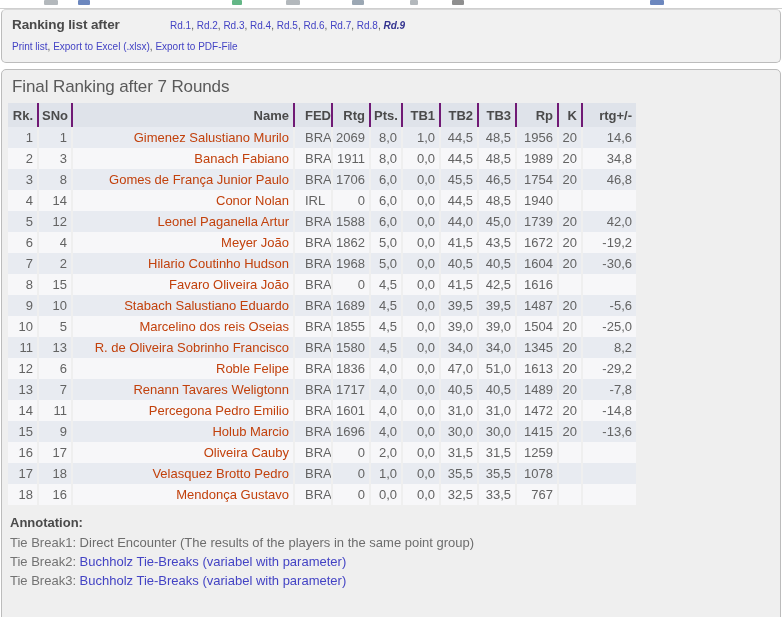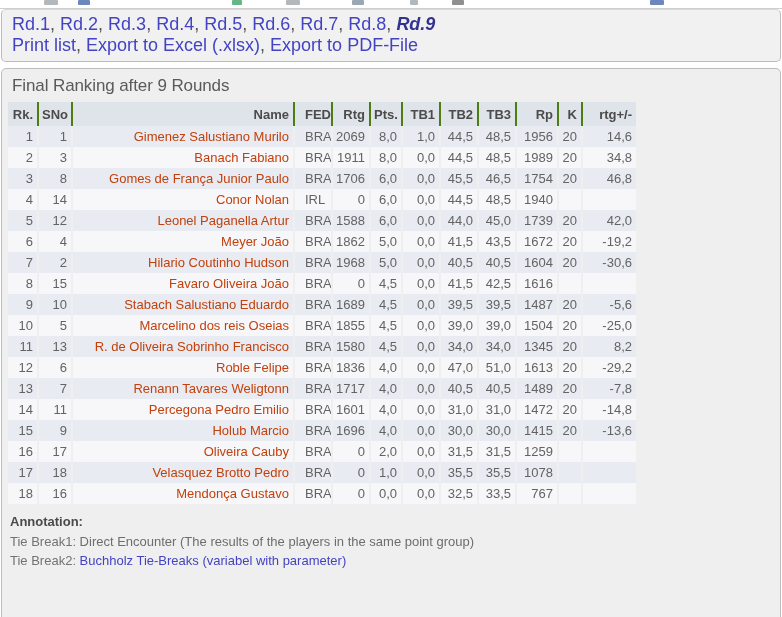--- a/index.html
+++ b/index.html
@@ -58,21 +58,21 @@
   .info-label {
     font-weight: bold;
     color: #4a4a4a;
     width: 158px;
     flex: 0 0 158px;
     font-size: 13.5px;
     letter-spacing: -0.1px;
   }
   .info-links {
     color: #4c4ccc;
-    font-size: 18px;
+    font-size: 10px;
     white-space: nowrap;
   }
   .info-links a {
     color: #4343c4;
     text-decoration: none;
   }
   .info-links .sep-comma { color: #555; }
   .info-links .current {
     font-weight: bold;
     font-style: italic;
@@ -104,21 +104,21 @@
     width: 628px;
     margin-left: 6px;
   }
   table.ranking th {
     background: #dfe3ea;
     color: #4b4b4b;
     font-weight: bold;
     font-size: 13px;
     text-align: right;
     padding: 3px 4px 3px 3px;
-    border-right: 2px solid #4d7c0f;
+    border-right: 2px solid #701a75;
     white-space: nowrap;
     height: 18px;
   }
   table.ranking th.name-col,
   table.ranking td.name-col { text-align: right; padding-left: 5px; }
   table.ranking th.fed-col,
   table.ranking td.fed-col { text-align: left; padding-left: 10px; }
   table.ranking th:last-child,
   table.ranking td:last-child { border-right: none; }
 
@@ -183,29 +183,30 @@
       <div class="chip" style="left: 352px; width: 12px; background: rgb(122, 138, 154);"></div>
       <div class="chip" style="left: 410px; width: 8px; background: rgb(154, 160, 166);"></div>
       <div class="chip" style="left: 452px; width: 12px; background: rgb(106, 106, 106);"></div>
       <div class="chip" style="left: 650px; width: 14px; background: rgb(59, 95, 168);"></div>
     </div>
   <div class="sep"></div>
 </div>
 
 <div class="info-panel">
   <div class="info-row">
+    <div class="info-label">Ranking list after</div>
     <div class="info-links" id="round-links"><a href="#">Rd.1</a><span class="sep-comma">, </span><a href="#">Rd.2</a><span class="sep-comma">, </span><a href="#">Rd.3</a><span class="sep-comma">, </span><a href="#">Rd.4</a><span class="sep-comma">, </span><a href="#">Rd.5</a><span class="sep-comma">, </span><a href="#">Rd.6</a><span class="sep-comma">, </span><a href="#">Rd.7</a><span class="sep-comma">, </span><a href="#">Rd.8</a><span class="sep-comma">, </span><span class="current">Rd.9</span></div>
   </div>
   <div class="info-row">
     <div class="info-links" id="export-links"><a href="#">Print list</a><span class="sep-comma">, </span><a href="#">Export to Excel (.xlsx)</a><span class="sep-comma">, </span><a href="#">Export to PDF-File</a></div>
   </div>
 </div>
 
 <div class="results-panel">
-  <div class="results-title">Final Ranking after 9 Rounds</div>
+  <div class="results-title">Final Ranking after 7 Rounds</div>
 
   <table class="ranking">
     <colgroup id="ranking-colgroup">
         <col class="c-rk">
         <col class="c-sno">
         <col class="c-name">
         <col class="c-fed">
         <col class="c-rtg">
         <col class="c-pts">
         <col class="c-tb1">
@@ -485,15 +486,16 @@
           <td></td>
         </tr>
       </tbody>
   </table>
 
   <div class="annotation">
     <div class="ann-title">Annotation:</div>
     <div id="annotation-lines">
         <div class="ann-line"><span class="lbl">Tie Break1: </span><span>Direct Encounter (The results of the players in the same point group)</span></div>
         <div class="ann-line"><span class="lbl">Tie Break2: </span><a href="#">Buchholz Tie-Breaks (variabel with parameter)</a></div>
+        <div class="ann-line"><span class="lbl">Tie Break3: </span><a href="#">Buchholz Tie-Breaks (variabel with parameter)</a></div>
       </div>
   </div>
 </div>
 
 </body></html>

